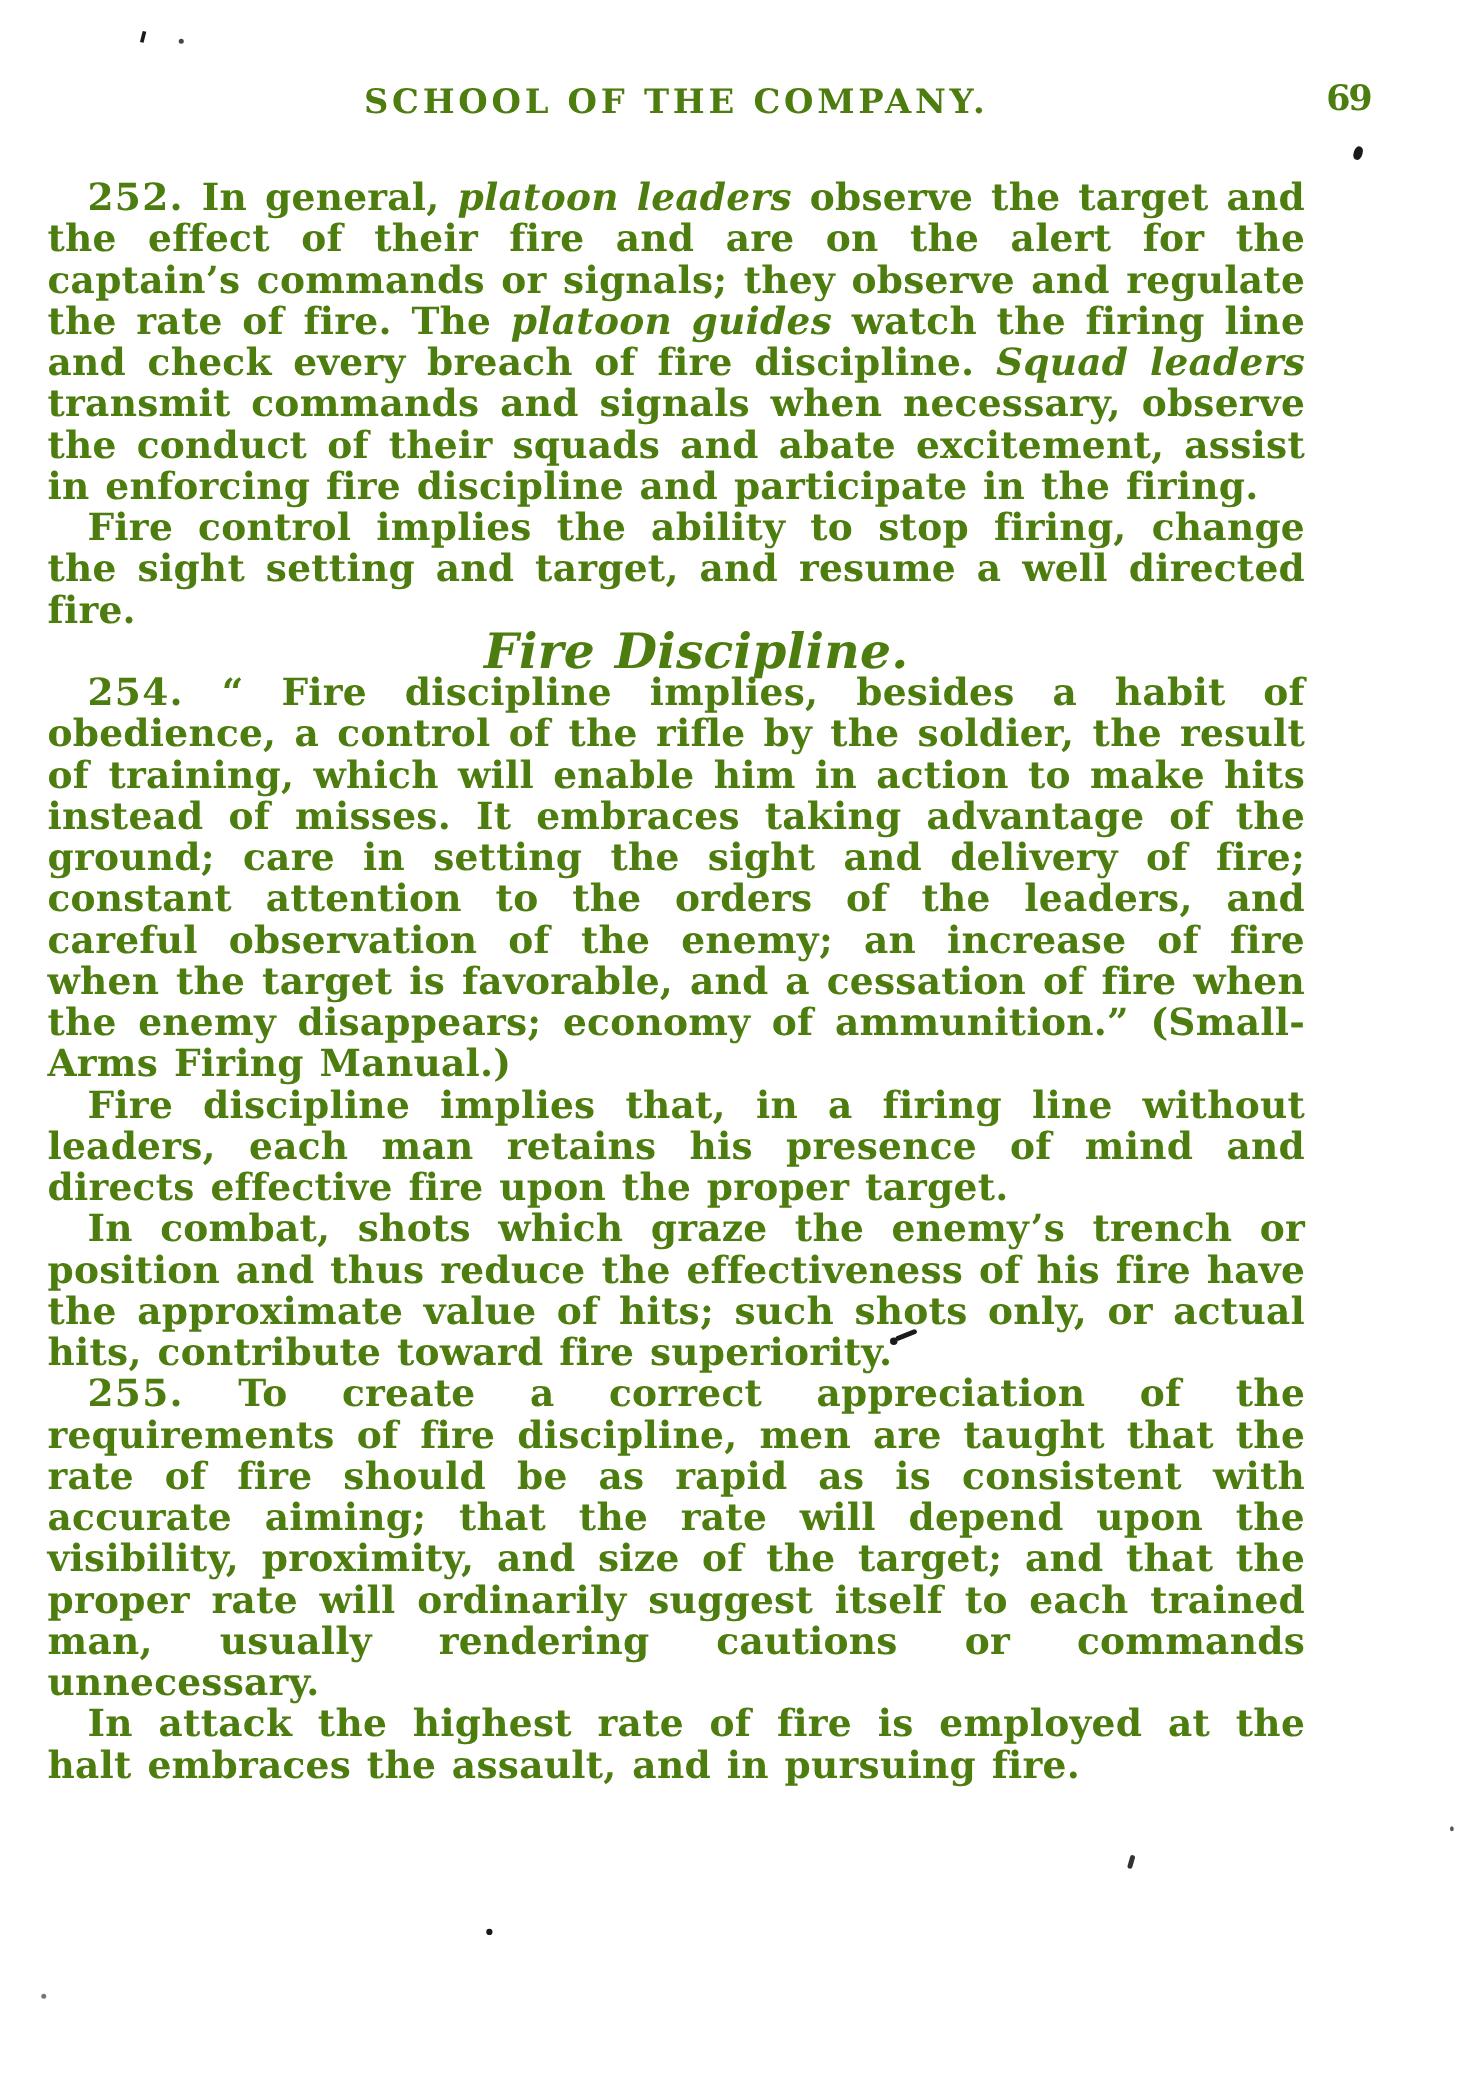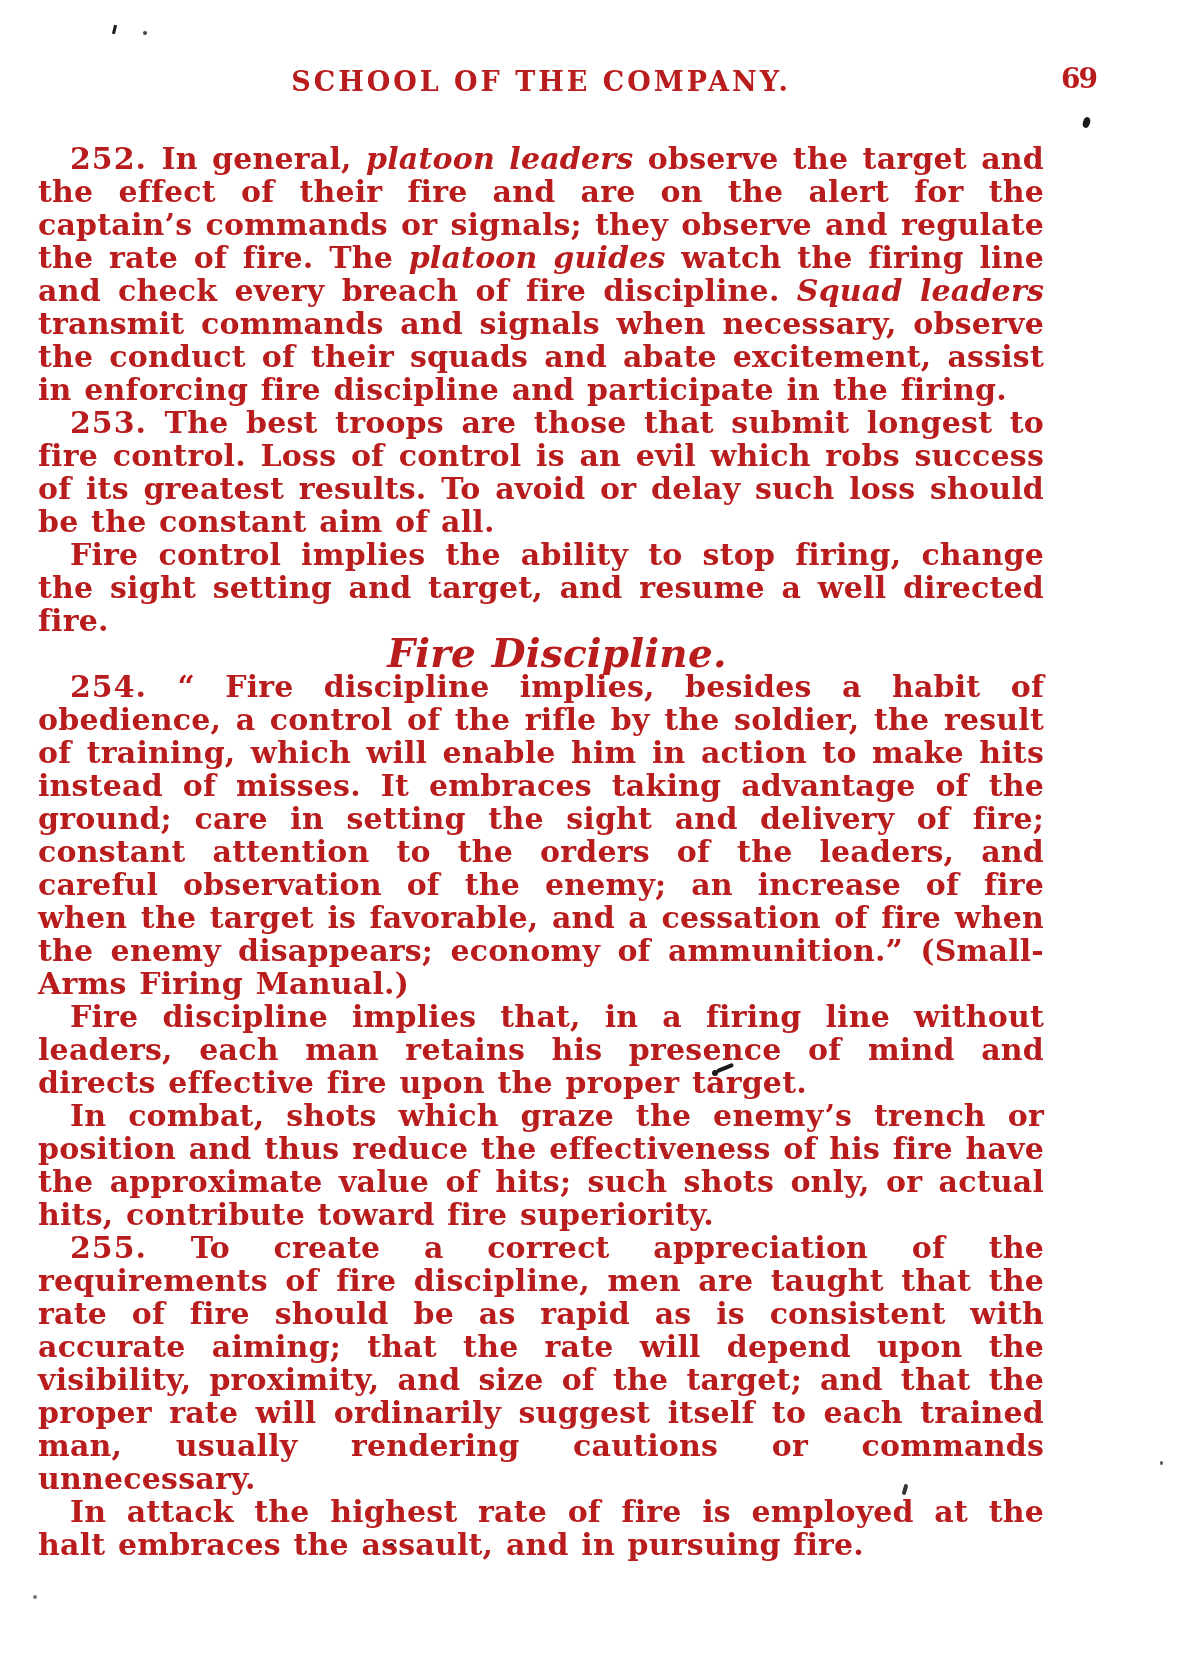--- a/index.html
+++ b/index.html
@@ -8,21 +8,21 @@
     background: #ffffff;
   }
   .page {
     position: relative;
     width: 1177px;
     height: 1660px;
     background: #ffffff;
     overflow: hidden;
     font-family: "DejaVu Serif", "Liberation Serif", serif;
     font-weight: bold;
-    color: #b91c1c;
+    color: #4d7c0f;
   }
   .content {
     position: absolute;
     left: 38px;
     top: 66px;
     width: 1006px;
   }
   .running-header {
     position: relative;
     height: 36px;
@@ -102,21 +102,20 @@
 
     <div class="running-header">
       <div class="running-title">SCHOOL OF THE COMPANY.</div>
       <div class="page-number">69</div>
     </div>
 
     <div class="body-text">
 
       <p><span class="pnum">252.</span><span> In general, </span><i>platoon leaders</i><span> observe the target and the effect of their fire and are on the alert for the captain’s commands or signals; they observe and regulate the rate of fire. The </span><i>platoon guides</i><span> watch the firing line and check every breach of fire discipline. </span><i>Squad leaders</i><span> transmit commands and signals when necessary, observe the conduct of their squads and abate excitement, assist in enforcing fire discipline and participate in the firing.</span></p>
 
-      <p><span class="pnum">253.</span><span> The best troops are those that submit longest to fire control. Loss of control is an evil which robs success of its greatest results. To avoid or delay such loss should be the constant aim of all.</span></p>
 
       <p>Fire control implies the ability to stop firing, change the sight setting and target, and resume a well directed fire.</p>
 
       <p class="section-heading">Fire Discipline.</p>
 
       <p><span class="pnum">254.</span><span> “ Fire discipline implies, besides a habit of obedience, a control of the rifle by the soldier, the result of training, which will enable him in action to make hits instead of misses. It embraces taking advantage of the ground; care in setting the sight and delivery of fire; constant attention to the orders of the leaders, and careful observation of the enemy; an increase of fire when the target is favorable, and a cessation of fire when the enemy disappears; economy of ammunition.” (Small-Arms Firing Manual.)</span></p>
 
       <p>Fire discipline implies that, in a firing line without leaders, each man retains his presence of mind and directs effective fire upon the proper target.</p>
 
       <p>In combat, shots which graze the enemy’s trench or position and thus reduce the effectiveness of his fire have the approximate value of hits; such shots only, or actual hits, contribute toward fire superiority.</p>

